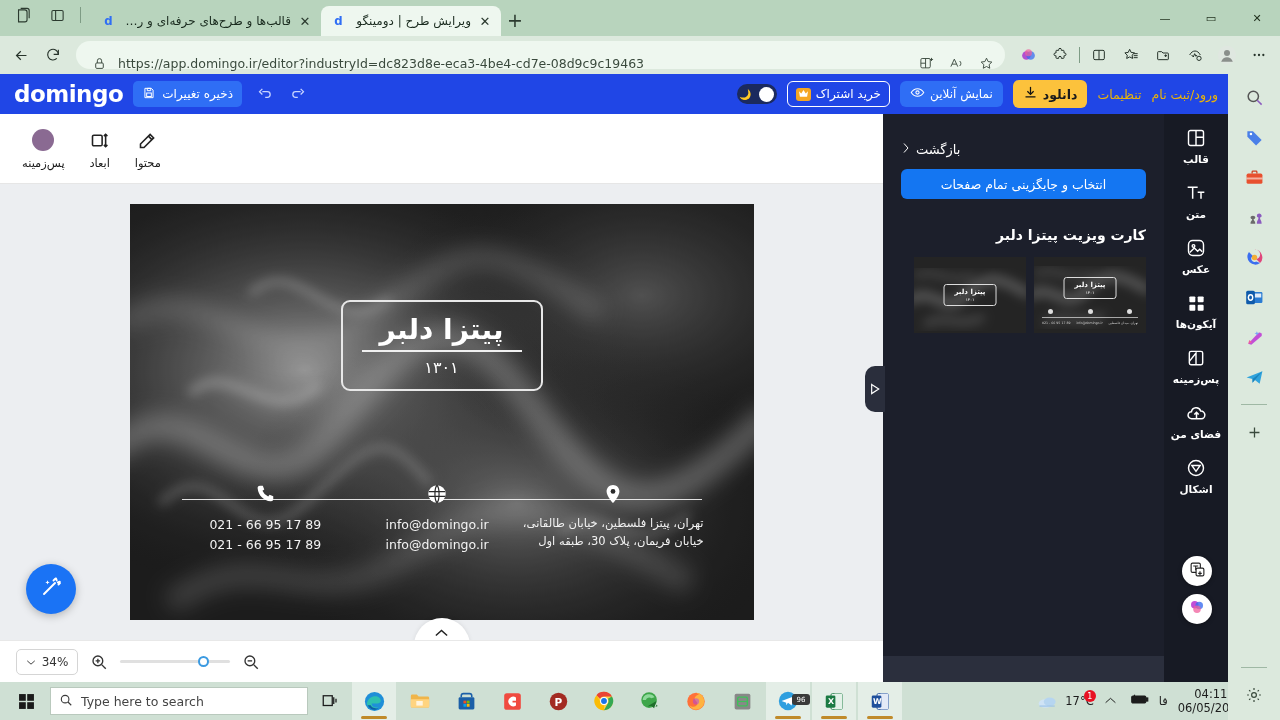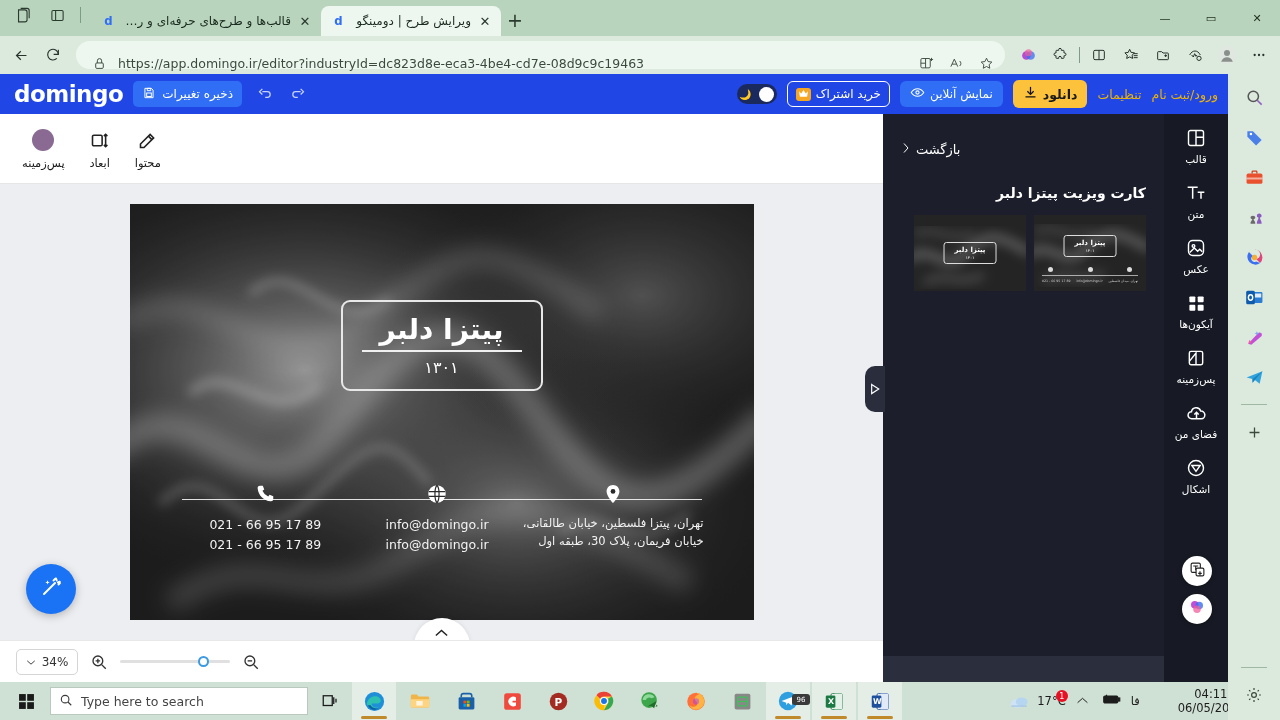--- a/index.html
+++ b/index.html
@@ -207,21 +207,21 @@
   .thumb .tlogo .t2 { font-size: 4px; color: #fff; }
   .thumb .tcontacts { position: absolute; left: 8px; right: 8px; bottom: 8px; }
   .thumb .tc-icons { display: flex; justify-content: space-between; padding: 0 6px; }
   .thumb .tc-icons span { width: 5px; height: 5px; border-radius: 50%; background: #ddd; display:block;}
   .thumb .tc-rule { height: 1px; background: rgba(255,255,255,.6); margin: 3px 0; }
   .thumb .tc-txt { display: flex; justify-content: space-between; }
   .thumb .tc-txt span { font-size: 3.2px; color: #ccc; }
 
   .panel-rail {
     width: 64px; background: #171a24; display: flex; flex-direction: column;
-    align-items: center; padding-top: 12px; gap: 16px;
+    align-items: center; padding-top: 12px; gap: 16px; font-weight: bold;
   }
   .rail-item { display:flex; flex-direction: column; align-items: center; gap: 3px; width: 100%; }
   .rail-item .ri { width: 24px; height: 24px; display:flex;align-items:center;justify-content:center; color:#fff; }
   .rail-item .rl { font-size: 10.5px; color: #fff; direction: rtl; }
   .panel-handle {
     position: absolute; left: -18px; top: 252px; width: 20px; height: 46px;
     background: #2a2e3c; border-radius: 10px 0 0 10px;
     display: flex; align-items: center; justify-content: center; color: #fff;
   }
   .fab-stack { position: absolute; right: 16px; bottom: 58px; display: flex; flex-direction: column; gap: 8px; z-index: 5;}
@@ -236,21 +236,21 @@
   .tb-start { width: 44px; height: 38px; display:flex;align-items:center;justify-content:center; }
   .tb-search {
     width: 258px; height: 28px; background: #fff; border: 1px solid #b9c9bd;
     display: flex; align-items: center; gap: 8px; padding: 0 8px; font-size: 12.5px; color: #444;
   }
   .tb-taskview { width: 40px; height: 38px; display:flex;align-items:center;justify-content:center; }
   .tb-app { width: 44px; height: 38px; display:flex;align-items:center;justify-content:center; position: relative; }
   .tb-app.active { background: #e4eee7; }
   .tb-app .under { position: absolute; bottom: 1px; left: 9px; width: 26px; height: 3px; background: #c08a2a; border-radius: 2px; }
   .tray { margin-left: auto; display: flex; align-items: center; gap: 10px; padding-right: 6px; font-size: 11.5px; color: #1c1c1c;}
-  .tray-clock { text-align: center; line-height: 1.25; font-size: 11.5px; margin-left: 28px; }
+  .tray-clock { text-align: center; line-height: 1.25; font-size: 11.5px; }
   .badge-dot {
     position: absolute; top: 3px; right: 4px; width: 12px; height: 12px; border-radius: 50%;
     background: #e81123; color: #fff; font-size: 8px; display:flex;align-items:center;justify-content:center;
   }
   .weather { display: flex; align-items: center; gap: 6px; position: relative; }
 </style>
 </head>
 <body>
 
 <div class="browser-tabstrip">
@@ -655,20 +655,23 @@
       <div class="panel-content">
         <div class="panel-back">
           <span>بازگشت</span>
           <span>
             <svg width="9" height="12" viewBox="0 0 14 24" fill="none" stroke="#fff" stroke-width="2">
                 <path d="M4 3l8 9-8 9"></path>
               </svg>
           </span>
         </div>
 
+        <div class="panel-cta">
+          <span>انتخاب و جایگزینی تمام صفحات</span>
+        </div>
 
         <div class="panel-section-title">کارت ویزیت پیتزا دلبر</div>
 
         <div class="thumbs">
 
           <div class="thumb">
             <svg style="position:absolute;inset:0;width:100%;height:100%" viewBox="0 0 112 76" preserveAspectRatio="none">
               <rect width="112" height="76" fill="#242424"></rect>
               <g filter="url(#blur2)" fill="none" stroke="#d4d4d4" stroke-opacity=".4">
                   <path d="M-5 45 C 15 25, 30 60, 50 40 S 80 15, 115 38" stroke-width="7"></path>

